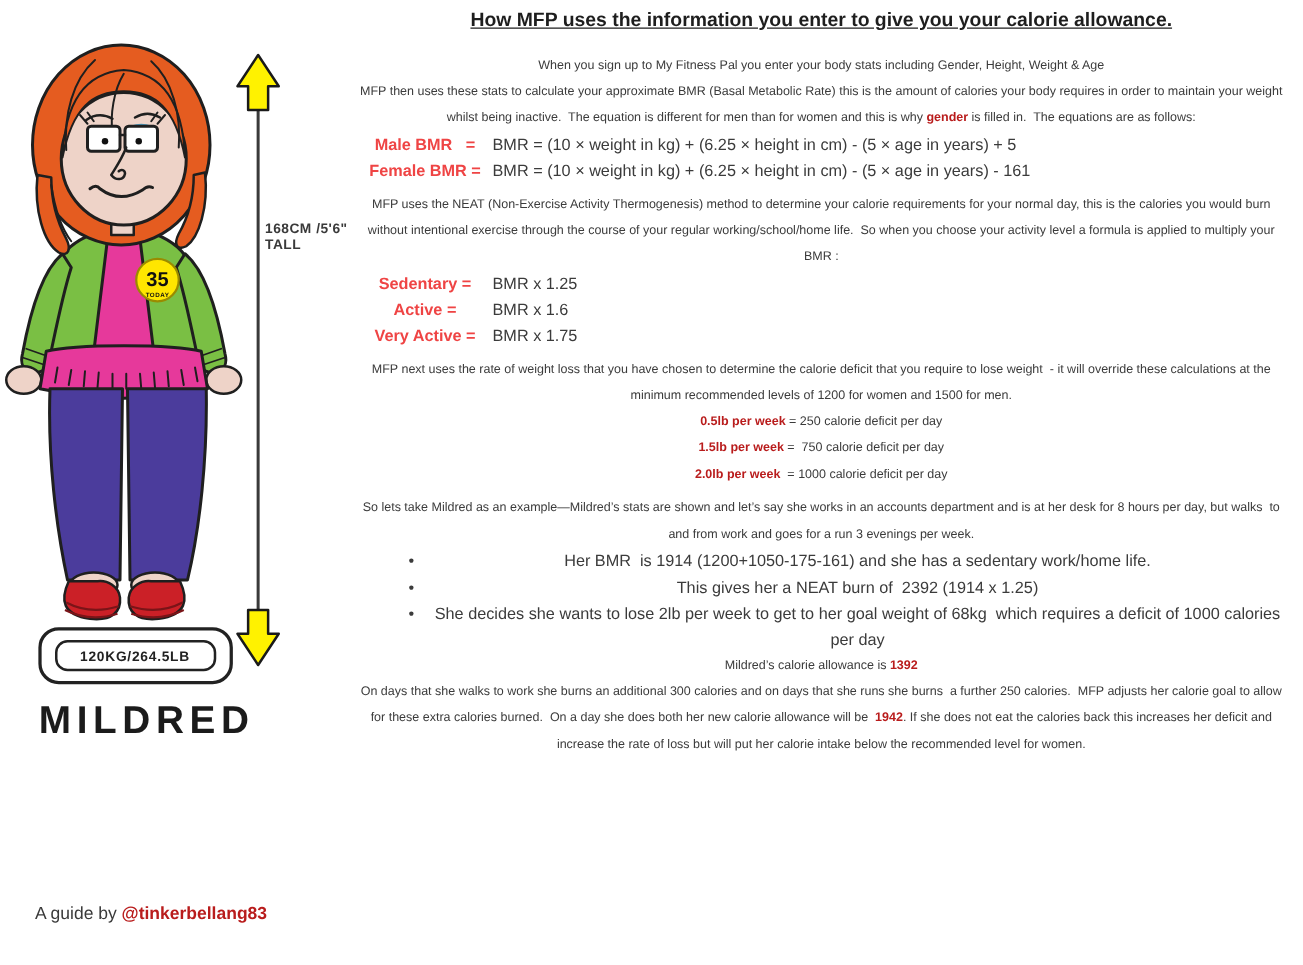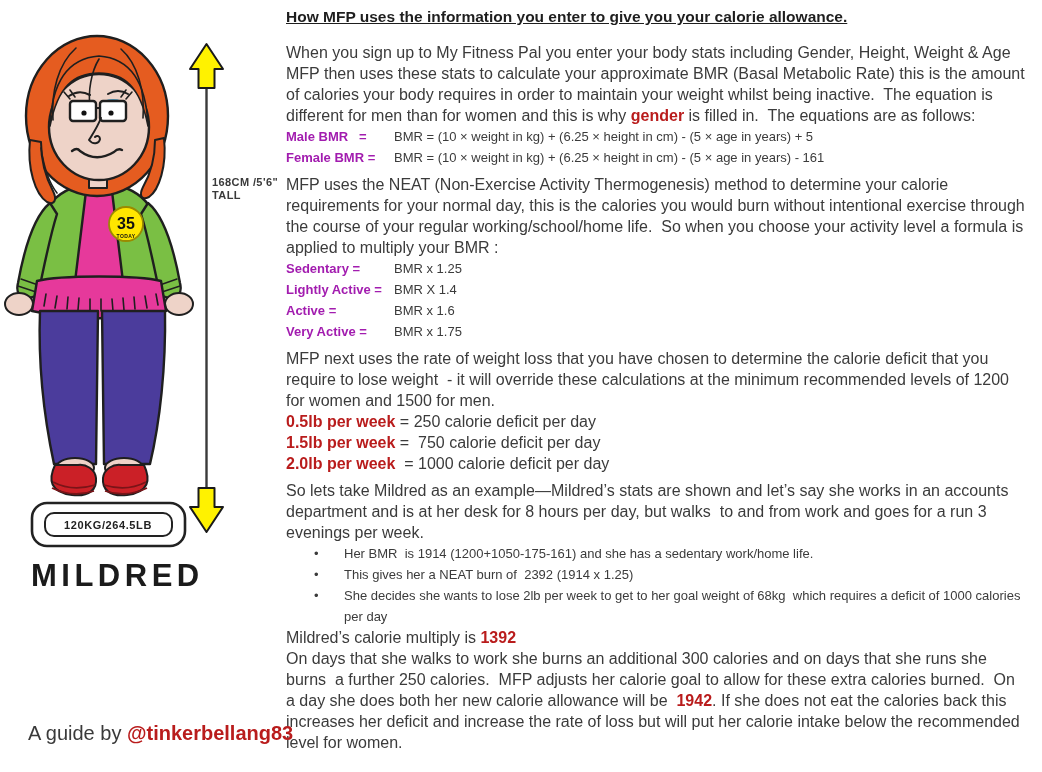--- a/index.html
+++ b/index.html
@@ -1,32 +1,32 @@
 <!DOCTYPE html>
 <html style="--hair: #e55c20; --skin: #eed3c8; --cardigan: #7abf44; --top: #e6399b; --leggings: #4b3c9c; --shoes: #cb2027; --badge: #ffe600; --arrow: #fff200;"><head>
 <meta charset="utf-8">
 <style>
   html,body{margin:0;padding:0;background:#fff;}
   body{width:1042px;height:772px;position:relative;overflow:hidden;
        font-family:"Liberation Sans",sans-serif;color:#3b3b3b;}
   .page{position:absolute;inset:0;background:#fff;}
   .figure-col{position:absolute;left:0;top:0;width:280px;height:772px;}
-  .text-col{position:absolute;left:286px;top:6px;width:742px;}
+  .text-col{position:absolute;left:286px;top:6px;width:742px;text-align:center;}
   .doc-title{font-size:15.5px;font-weight:bold;color:#1e1e1e;text-decoration:underline;
              margin:0 0 14px 0;line-height:22px;}
   .section + .section{margin-top:6px;}
-  .para{font-size:16px;line-height:21px;white-space:pre-wrap;}
+  .para{font-size:10px;line-height:21px;white-space:pre-wrap;}
   .kv{font-size:13px;line-height:21px;display:flex;}
-  .key{font-weight:bold;min-width:108px;white-space:pre;color:#a21caf;}
+  .key{font-weight:bold;min-width:108px;white-space:pre;color:#ef4444;}
   .val{white-space:pre;}
   .bullet{display:flex;font-size:13px;line-height:21px;}
   .dot{margin-left:28px;width:30px;flex:0 0 30px;}
   .btext{flex:1;white-space:pre-wrap;}
   .b{font-weight:bold;color:#b91c1c;}
-  .footer{position:absolute;left:28px;top:722px;font-size:20px;color:#3a3a3a;}
+  .footer{position:absolute;left:28px;top:722px;font-size:14px;color:#3a3a3a;}
   
   .hlabel{font-family:"Liberation Sans",sans-serif;font-size:11px;font-weight:bold;
           fill:#3a3a3a;letter-spacing:0.4px;}
   .scaletxt{font-family:"Liberation Sans",sans-serif;font-size:11px;font-weight:bold;
             fill:#222;text-anchor:middle;letter-spacing:0.6px;}
   .name{font-family:"Liberation Sans",sans-serif;font-size:31px;font-weight:bold;
         fill:#1b1b1b;letter-spacing:4.5px;}
   .badge35{font-family:"Liberation Sans",sans-serif;font-size:16px;font-weight:bold;
            fill:#111;text-anchor:middle;}
   .badgetoday{font-family:"Liberation Sans",sans-serif;font-size:5px;font-weight:bold;
@@ -128,24 +128,20 @@
             <span class="val">BMR = (10 × weight in kg) + (6.25 × height in cm) - (5 × age in years) - 161</span>
           </div>
         </div>
         <div class="section">
           <div class="para"><span>MFP uses the NEAT (Non-Exercise Activity Thermogenesis) method to determine your calorie requirements for your normal day, this is the calories you would burn without intentional exercise through the course of your regular working/school/home life.  So when you choose your activity level a formula is applied to multiply your BMR :</span></div>
           <div class="kv">
             <span class="key">Sedentary =</span>
             <span class="val">BMR x 1.25</span>
           </div>
           <div class="kv">
-            <span class="key">Lightly Active =</span>
-            <span class="val">BMR X 1.4</span>
-          </div>
-          <div class="kv">
             <span class="key">Active =</span>
             <span class="val">BMR x 1.6</span>
           </div>
           <div class="kv">
             <span class="key">Very Active =</span>
             <span class="val">BMR x 1.75</span>
           </div>
         </div>
         <div class="section">
           <div class="para"><span>MFP next uses the rate of weight loss that you have chosen to determine the calorie deficit that you require to lose weight  - it will override these calculations at the minimum recommended levels of 1200 for women and 1500 for men.</span></div>
@@ -160,21 +156,21 @@
             <span class="btext"><span>Her BMR  is 1914 (1200+1050-175-161) and she has a sedentary work/home life.</span></span>
           </div>
           <div class="bullet">
             <span class="dot">•</span>
             <span class="btext"><span>This gives her a NEAT burn of  2392 (1914 x 1.25)</span></span>
           </div>
           <div class="bullet">
             <span class="dot">•</span>
             <span class="btext"><span>She decides she wants to lose 2lb per week to get to her goal weight of 68kg  which requires a deficit of 1000 calories per day</span></span>
           </div>
-          <div class="para"><span>Mildred’s calorie multiply is </span><span class="b">1392</span></div>
+          <div class="para"><span>Mildred’s calorie allowance is </span><span class="b">1392</span></div>
           <div class="para"><span>On days that she walks to work she burns an additional 300 calories and on days that she runs she burns  a further 250 calories.  MFP adjusts her calorie goal to allow for these extra calories burned.  On a day she does both her new calorie allowance will be  </span><span class="b">1942</span><span>. If she does not eat the calories back this increases her deficit and increase the rate of loss but will put her calorie intake below the recommended level for women.</span></div>
         </div>
       </div>
   </div>
 
   <div class="footer"><span>A guide by </span><span class="b">@tinkerbellang83</span></div>
 
 </div>
 
 </body></html>

